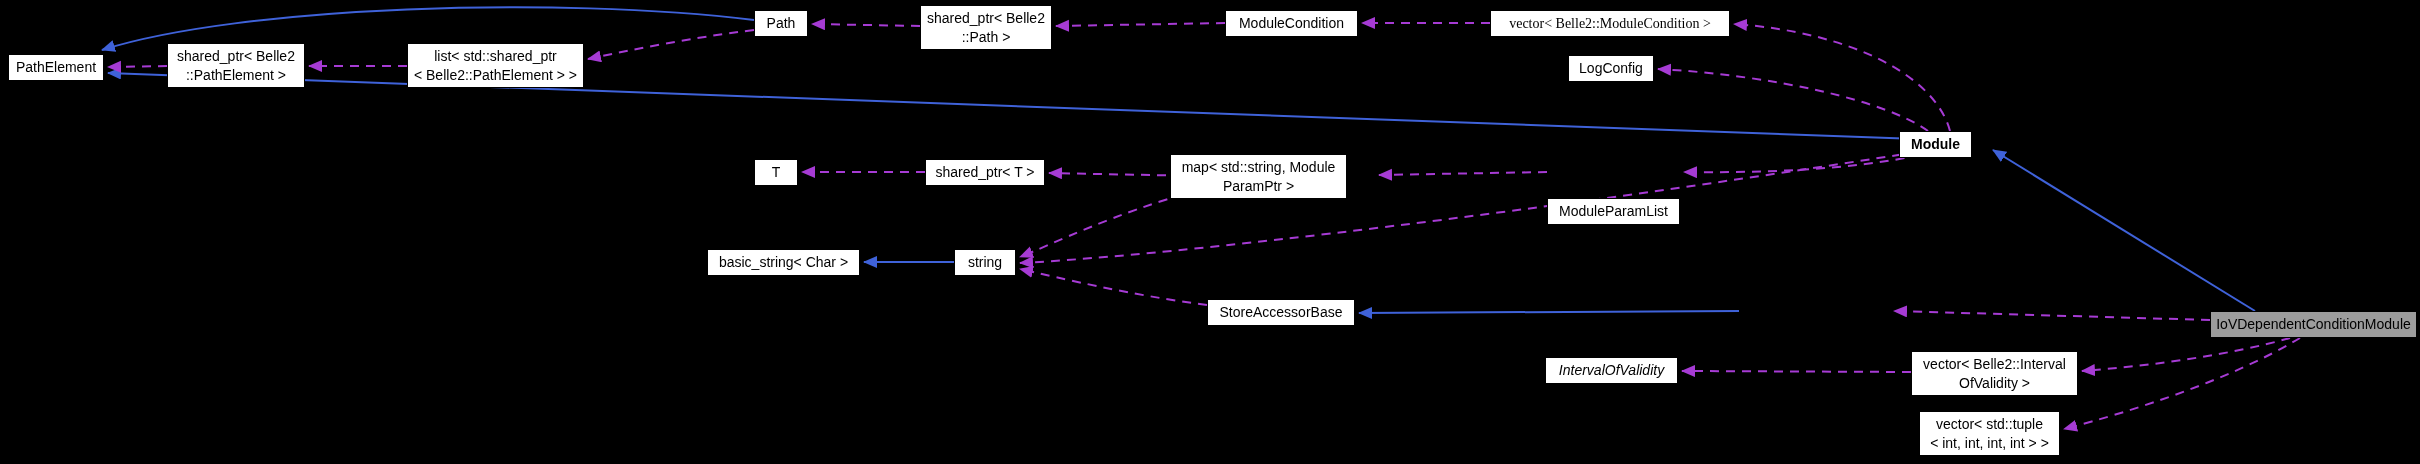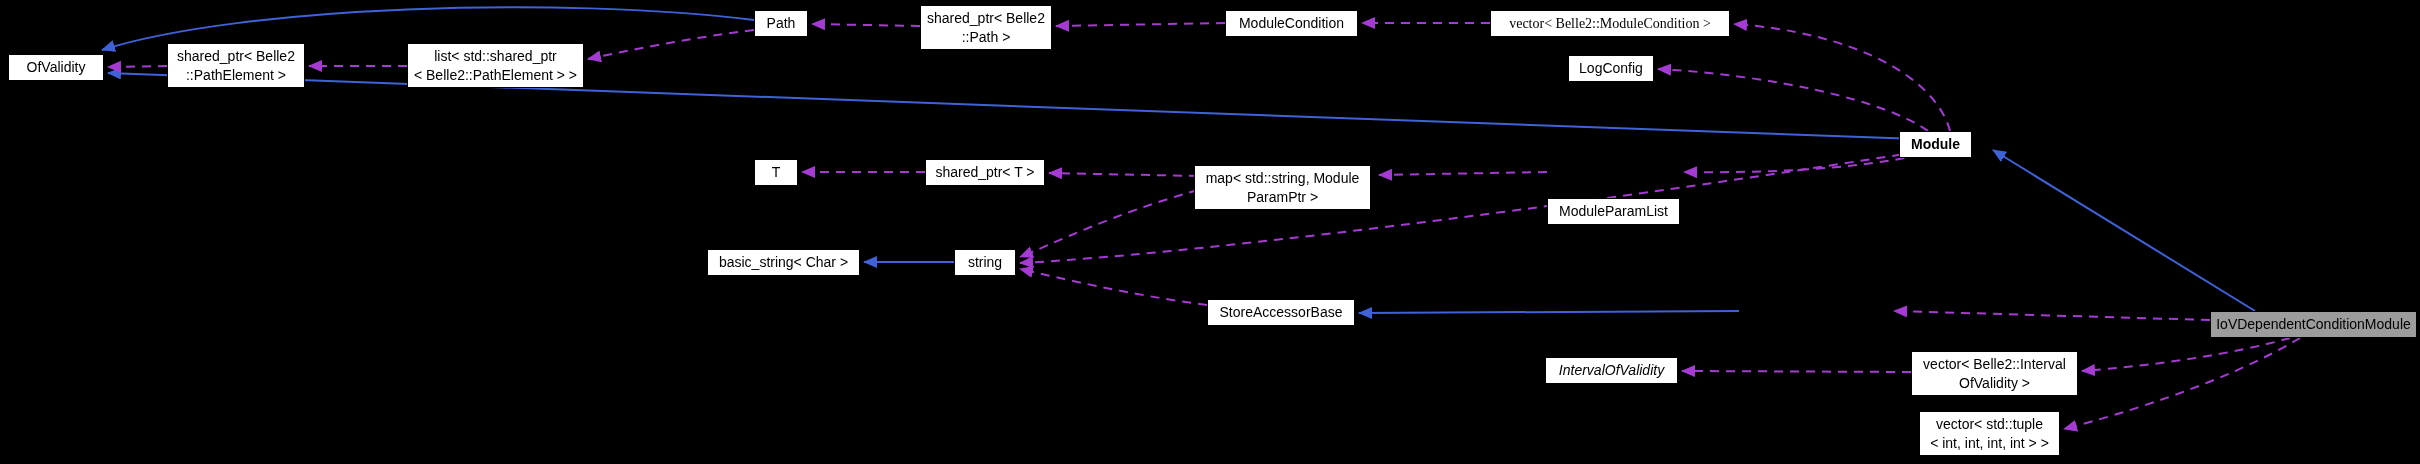--- a/index.html
+++ b/index.html
@@ -65,21 +65,21 @@
       <path d="M 1920 155 C 1850 170 1760 173 1684 172" class="edge usage" stroke="#a63bd4" marker-end="url(#arrow-usage)"></path>
       <path d="M 1198 190 C 1110 215 1055 243 1020 257" class="edge usage" stroke="#a63bd4" marker-end="url(#arrow-usage)"></path>
       <path d="M 1917 152 C 1550 210 1180 255 1020 263" class="edge usage" stroke="#a63bd4" marker-end="url(#arrow-usage)"></path>
       <path d="M 1207 305 C 1130 295 1060 278 1020 269" class="edge usage" stroke="#a63bd4" marker-end="url(#arrow-usage)"></path>
       <path d="M 2210 320 L 1894 311" class="edge usage" stroke="#a63bd4" marker-end="url(#arrow-usage)"></path>
       <path d="M 1911 372 L 1682 371" class="edge usage" stroke="#a63bd4" marker-end="url(#arrow-usage)"></path>
       <path d="M 2290 338 C 2230 355 2150 366 2082 371" class="edge usage" stroke="#a63bd4" marker-end="url(#arrow-usage)"></path>
       <path d="M 2300 338 C 2230 380 2130 412 2064 429" class="edge usage" stroke="#a63bd4" marker-end="url(#arrow-usage)"></path>
     </svg>
 <div class="node" style="left: 8px; top: 54px; width: 96px; height: 27px; background: rgb(255, 255, 255); border-color: rgb(0, 0, 0);">
-      <span>OfValidity</span>
+      <span>PathElement</span>
     </div>
     <div class="node" style="left: 167px; top: 43px; width: 138px; height: 45px; background: rgb(255, 255, 255); border-color: rgb(0, 0, 0);">
       <span>shared_ptr&lt; Belle2</span>
       <span>::PathElement &gt;</span>
     </div>
     <div class="node" style="left: 407px; top: 43px; width: 177px; height: 45px; background: rgb(255, 255, 255); border-color: rgb(0, 0, 0);">
       <span>list&lt; std::shared_ptr</span>
       <span>&lt; Belle2::PathElement &gt; &gt;</span>
     </div>
     <div class="node" style="left: 754px; top: 10px; width: 54px; height: 27px; background: rgb(255, 255, 255); border-color: rgb(0, 0, 0);">
@@ -100,21 +100,21 @@
     </div>
     <div class="node" style="left: 1899px; top: 131px; width: 73px; height: 27px; background: rgb(255, 255, 255); border-color: rgb(0, 0, 0); font-weight: bold;">
       <span>Module</span>
     </div>
     <div class="node" style="left: 754px; top: 159px; width: 44px; height: 27px; background: rgb(255, 255, 255); border-color: rgb(0, 0, 0);">
       <span>T</span>
     </div>
     <div class="node" style="left: 925px; top: 159px; width: 120px; height: 27px; background: rgb(255, 255, 255); border-color: rgb(0, 0, 0);">
       <span>shared_ptr&lt; T &gt;</span>
     </div>
-    <div class="node" style="left: 1194px; top: 154px; width: 177px; height: 45px; background: rgb(255, 255, 255); border-color: rgb(0, 0, 0); margin-top: 11px;">
+    <div class="node" style="left: 1170px; top: 154px; width: 177px; height: 45px; background: rgb(255, 255, 255); border-color: rgb(0, 0, 0);">
       <span>map&lt; std::string, Module</span>
       <span>ParamPtr &gt;</span>
     </div>
     <div class="node" style="left: 1547px; top: 159px; width: 133px; height: 27px; background: rgb(255, 255, 255); border-color: rgb(0, 0, 0); margin-top: 39px;">
       <span>ModuleParamList</span>
     </div>
     <div class="node" style="left: 707px; top: 249px; width: 153px; height: 27px; background: rgb(255, 255, 255); border-color: rgb(0, 0, 0);">
       <span>basic_string&lt; Char &gt;</span>
     </div>
     <div class="node" style="left: 954px; top: 249px; width: 62px; height: 27px; background: rgb(255, 255, 255); border-color: rgb(0, 0, 0);">

